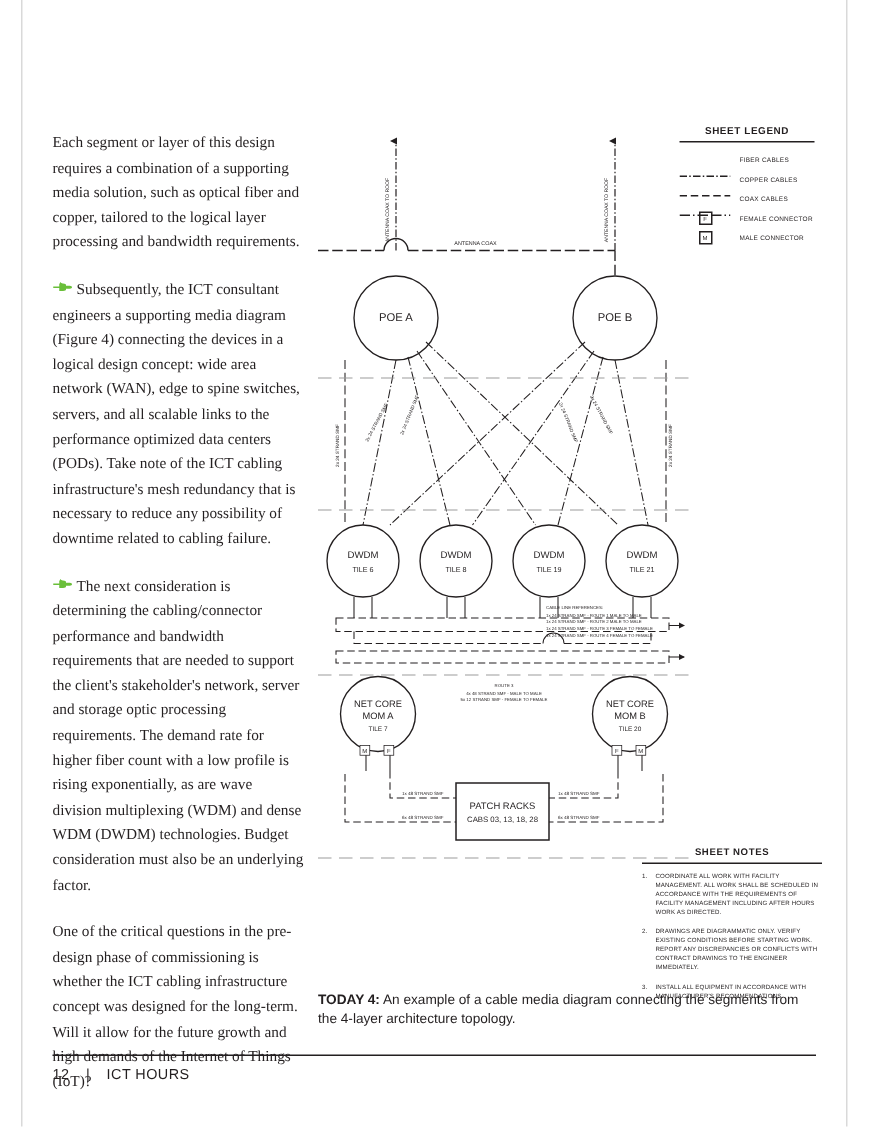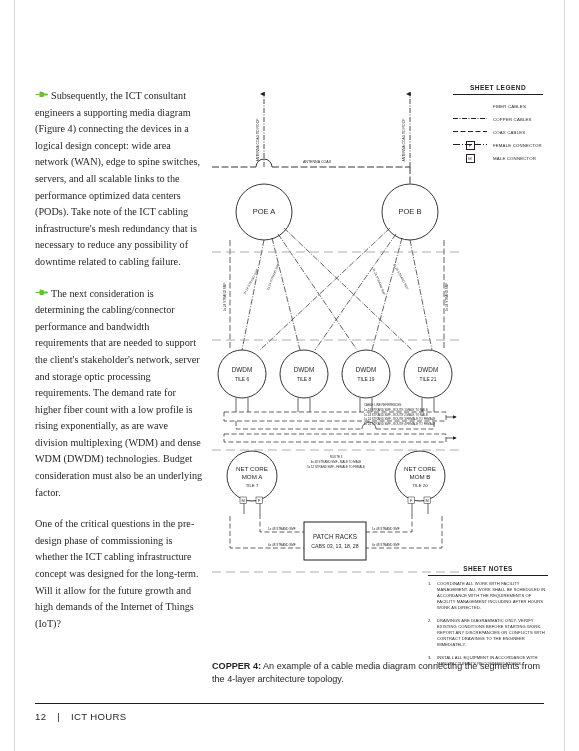--- a/index.html
+++ b/index.html
@@ -92,20 +92,21 @@
 </style>
 </head>
 <body>
 
 <div class="page">
 
   <div class="frame-l"></div>
   <div class="frame-r"></div>
 
   <div class="textcol">
+    <p><span>Each segment or layer of this design requires a combination of a supporting media solution, such as optical fiber and copper, tailored to the logical layer processing and bandwidth requirements.</span></p>
 
     <p><span class="bullet-icon"><svg width="13" height="10" viewBox="0 0 26 20">
             <path d="M1 8 h8 v-4 l5 0 c3 0 4 1 4 2 l0 1 h5 c2 0 3 1 3 2 c0 1 -1 2 -3 2 h-5 l0 1 c0 1 -1 2 -4 2 l-5 0 v-4 h-8 z" fill="#6abf3a"></path>
             <path d="M10 2 l4 3 l-4 3 z" fill="#6abf3a"></path>
           </svg></span><span>Subsequently, the ICT consultant engineers a supporting media diagram (Figure 4) connecting the devices in a logical design concept: wide area network (WAN), edge to spine switches, servers, and all scalable links to the performance optimized data centers (PODs). Take note of the ICT cabling infrastructure's mesh redundancy that is necessary to reduce any possibility of downtime related to cabling failure.</span></p>
 
     <p><span class="bullet-icon"><svg width="13" height="10" viewBox="0 0 26 20">
             <path d="M1 8 h8 v-4 l5 0 c3 0 4 1 4 2 l0 1 h5 c2 0 3 1 3 2 c0 1 -1 2 -3 2 h-5 l0 1 c0 1 -1 2 -4 2 l-5 0 v-4 h-8 z" fill="#6abf3a"></path>
             <path d="M10 2 l4 3 l-4 3 z" fill="#6abf3a"></path>
           </svg></span><span>The next consideration is determining the cabling/connector performance and bandwidth requirements that are needed to support the client's stakeholder's network, server and storage optic processing requirements. The demand rate for higher fiber count with a low profile is rising exponentially, as are wave division multiplexing (WDM) and dense WDM (DWDM) technologies. Budget consideration must also be an underlying factor.</span></p>
@@ -349,21 +350,21 @@
         <span class="sn-txt">DRAWINGS ARE DIAGRAMMATIC ONLY. VERIFY EXISTING CONDITIONS BEFORE STARTING WORK. REPORT ANY DISCREPANCIES OR CONFLICTS WITH CONTRACT DRAWINGS TO THE ENGINEER IMMEDIATELY.</span>
       </div>
       <div class="sn-item">
         <span class="sn-num">3.</span>
         <span class="sn-txt">INSTALL ALL EQUIPMENT IN ACCORDANCE WITH MANUFACTURER'S RECOMMENDATIONS.</span>
       </div>
     </div>
   </div>
 
   <div class="caption">
-    <b>COPPER 4:</b><span> An example of a cable media diagram connecting the segments from the 4-layer architecture topology.</span>
+    <b>TODAY 4:</b><span> An example of a cable media diagram connecting the segments from the 4-layer architecture topology.</span>
   </div>
 
   <div class="footrule"></div>
   <div class="footer">
     <span>12</span>
     <span class="foot-sep">|</span>
     <span>ICT HOURS</span>
   </div>
 
 </div>

